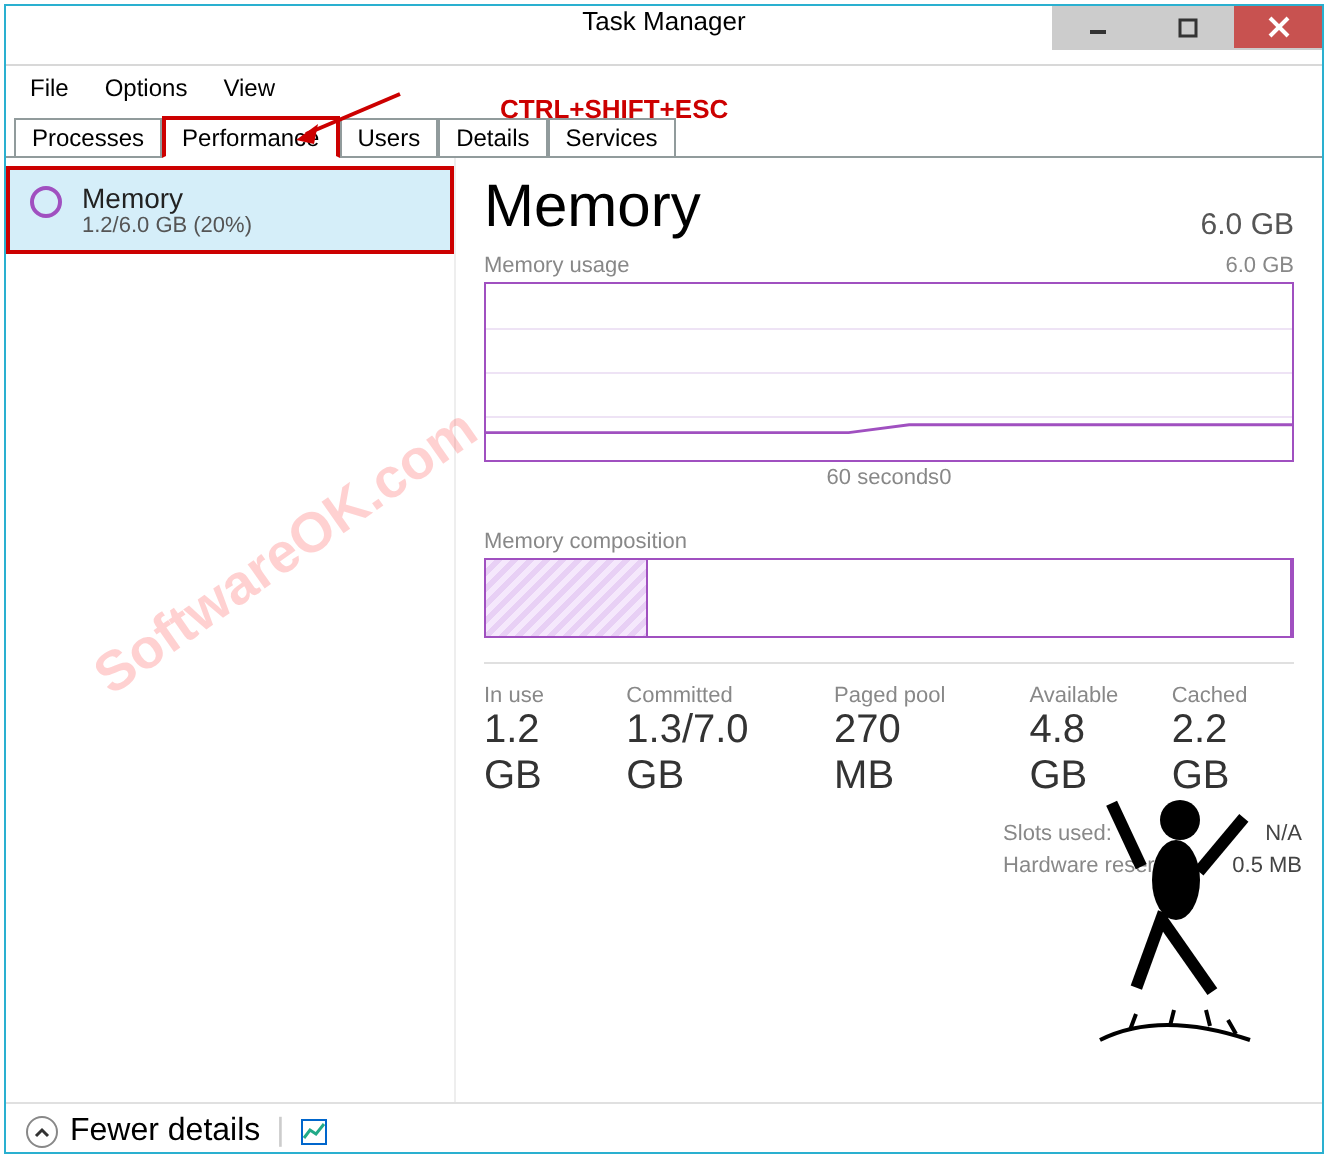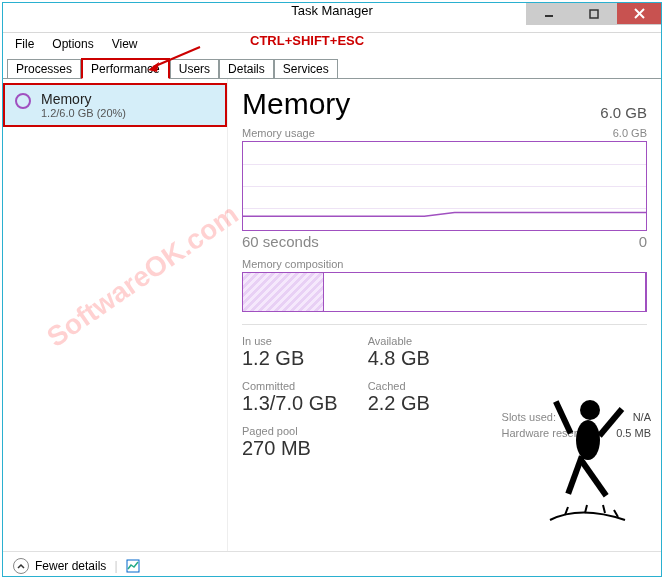--- a/index.html
+++ b/index.html
@@ -10,21 +10,21 @@
 .titlebar { height: 30px; background: #fff; display: flex; align-items: flex-start; border-bottom: 1px solid #d8d8d8; position: relative; }
 .titlebar-title { flex: 1; text-align: center; font-size: 13px; }
 .titlebar-btns { display: flex; position: absolute; right: 0; top: 0; }
 .titlebar-btn { width: 45px; height: 22px; display: flex; align-items: center; justify-content: center; font-size: 12px; border-left: 1px solid #ccc; border-bottom: 1px solid #ccc; cursor: pointer; }
 .tb-min, .tb-max { background: #ccc; }
 .tb-close { background: #c85250; color: #fff; font-size: 14px; }
 
 .menubar { height: 22px; display: flex; align-items: center; padding: 0 6px; gap: 6px; font-size: 12px; }
 .menu-item { padding: 2px 6px; cursor: pointer; }
 
-.annot-shortcut { position: absolute; top: 33px; left: 250px; color: #c00; font-weight: bold; font-size: 13px; z-index: 20; }
+.annot-shortcut { position: absolute; top: 47px; left: 250px; color: #c00; font-weight: bold; font-size: 13px; z-index: 20; }
 .annot-arrow { position: absolute; top: 42px; left: 145px; z-index: 20; }
 
 .tabstrip { height: 24px; display: flex; padding: 0 4px; border-bottom: 1px solid #919b9c; align-items: flex-end; font-size: 12px; }
 .tab { padding: 2px 8px; border: 1px solid #919b9c; border-bottom: none; margin-right: 0; background: #fff; cursor: pointer; position: relative; }
 .tab.selected { border: 2px solid #c00; border-bottom: 1px solid #fff; margin-bottom: -1px; z-index: 2; }
 
 .content { display: flex; height: 472px; }
 .sidebar { width: 225px; border-right: 1px solid #eee; padding: 4px 0; }
 .side-item { display: flex; align-items: flex-start; padding: 6px 10px; gap: 10px; cursor: pointer; }
 .side-item.selected { background: #d5eef9; border: 2px solid #c00; }
@@ -39,32 +39,32 @@
 .main-header { display: flex; justify-content: space-between; align-items: flex-end; }
 .main-title { font-size: 30px; font-weight: 300; }
 .main-cap { font-size: 15px; color: #555; }
 .chart-label-row { display: flex; justify-content: space-between; font-size: 11px; color: #888; margin-top: 6px; }
 .chart-box { border: 1px solid #a050c0; background: #fff; position: relative; }
 .usage-chart { height: 90px; margin-top: 2px; }
 .usage-chart .grid-h { position: absolute; left: 0; right: 0; border-top: 1px solid #eee3f5; }
 .comp-chart { height: 40px; margin-top: 2px; display: flex; }
 .comp-seg { border-right: 1px solid #a050c0; }
 .comp-seg.used { background: linear-gradient(135deg, #f5e8fc 25%, #e8d0f5 25%, #e8d0f5 50%, #f5e8fc 50%, #f5e8fc 75%, #e8d0f5 75%); background-size: 8px 8px; }
-.axis-row { display: flex; justify-content: space-between; font-size: 15px; color: #888; margin-top: 2px; }
+.axis-row { display: flex; justify-content: center; font-size: 11px; color: #888; margin-top: 2px; }
 
 .divider { border-top: 1px solid #e0e0e0; margin-top: 12px; }
 .stats { display: flex; gap: 30px; margin-top: 10px; }
-.stat-col { display: flex; flex-direction: column; gap: 10px; }
+.stat-col { display: flex; flex-direction: row; gap: 10px; }
 .stat-label { font-size: 11px; color: #888; }
 .stat-val { font-size: 20px; color: #333; }
 .right-stats { position: absolute; right: 10px; top: 332px; font-size: 11px; color: #888; }
 .right-stats .rs-row { display: flex; justify-content: space-between; gap: 18px; margin-bottom: 4px; }
 .right-stats .rs-val { color: #444; }
 
-.footer { height: 28px; border-top: 1px solid #e0e0e0; display: flex; align-items: center; padding: 0 10px; gap: 6px; font-size: 12px; }
+.footer { height: 28px; border-top: 1px solid #e0e0e0; display: flex; align-items: center; padding: 0 10px; gap: 6px; font-size: 16px; }
 .chev { width: 16px; height: 16px; border: 1px solid #888; border-radius: 50%; display: flex; align-items: center; justify-content: center; font-size: 10px; cursor: pointer; }
 .footer-sep { color: #ccc; margin: 0 2px; }
 .perf-ic { width: 14px; height: 14px; }
 .link { color: #0066cc; cursor: pointer; }
 
 .watermark { position: absolute; top: 260px; left: 30px; font-size: 28px; color: rgba(255,0,0,0.18); transform: rotate(-35deg); font-weight: bold; z-index: 30; pointer-events: none; }
 .doodle { position: absolute; right: 16px; bottom: 46px; z-index: 25; pointer-events: none; }
 </style>
 </head>
 <body>
@@ -134,21 +134,21 @@
         <div class="grid-h" style="top:75%"></div>
         <svg width="100%" height="100%" viewBox="0 0 400 90" preserveAspectRatio="none">
           <polyline points="0,76 180,76 210,72 400,72" fill="none" stroke="#a050c0" stroke-width="1.5"></polyline>
         </svg>
       </div>
       <div class="axis-row">
         <span>60 seconds</span>
         <span>0</span>
       </div>
 
-      <div class="chart-label-row" style="margin-top:8px">
+      <div class="chart-label-row" style="margin-top:20px">
         <span>Memory composition</span>
       </div>
       <div class="chart-box comp-chart">
         <div class="comp-seg used" style="width:20%"></div>
         <div class="comp-seg" style="width:80%"></div>
       </div>
 
       <div class="divider"></div>
 
       <div class="stats">

